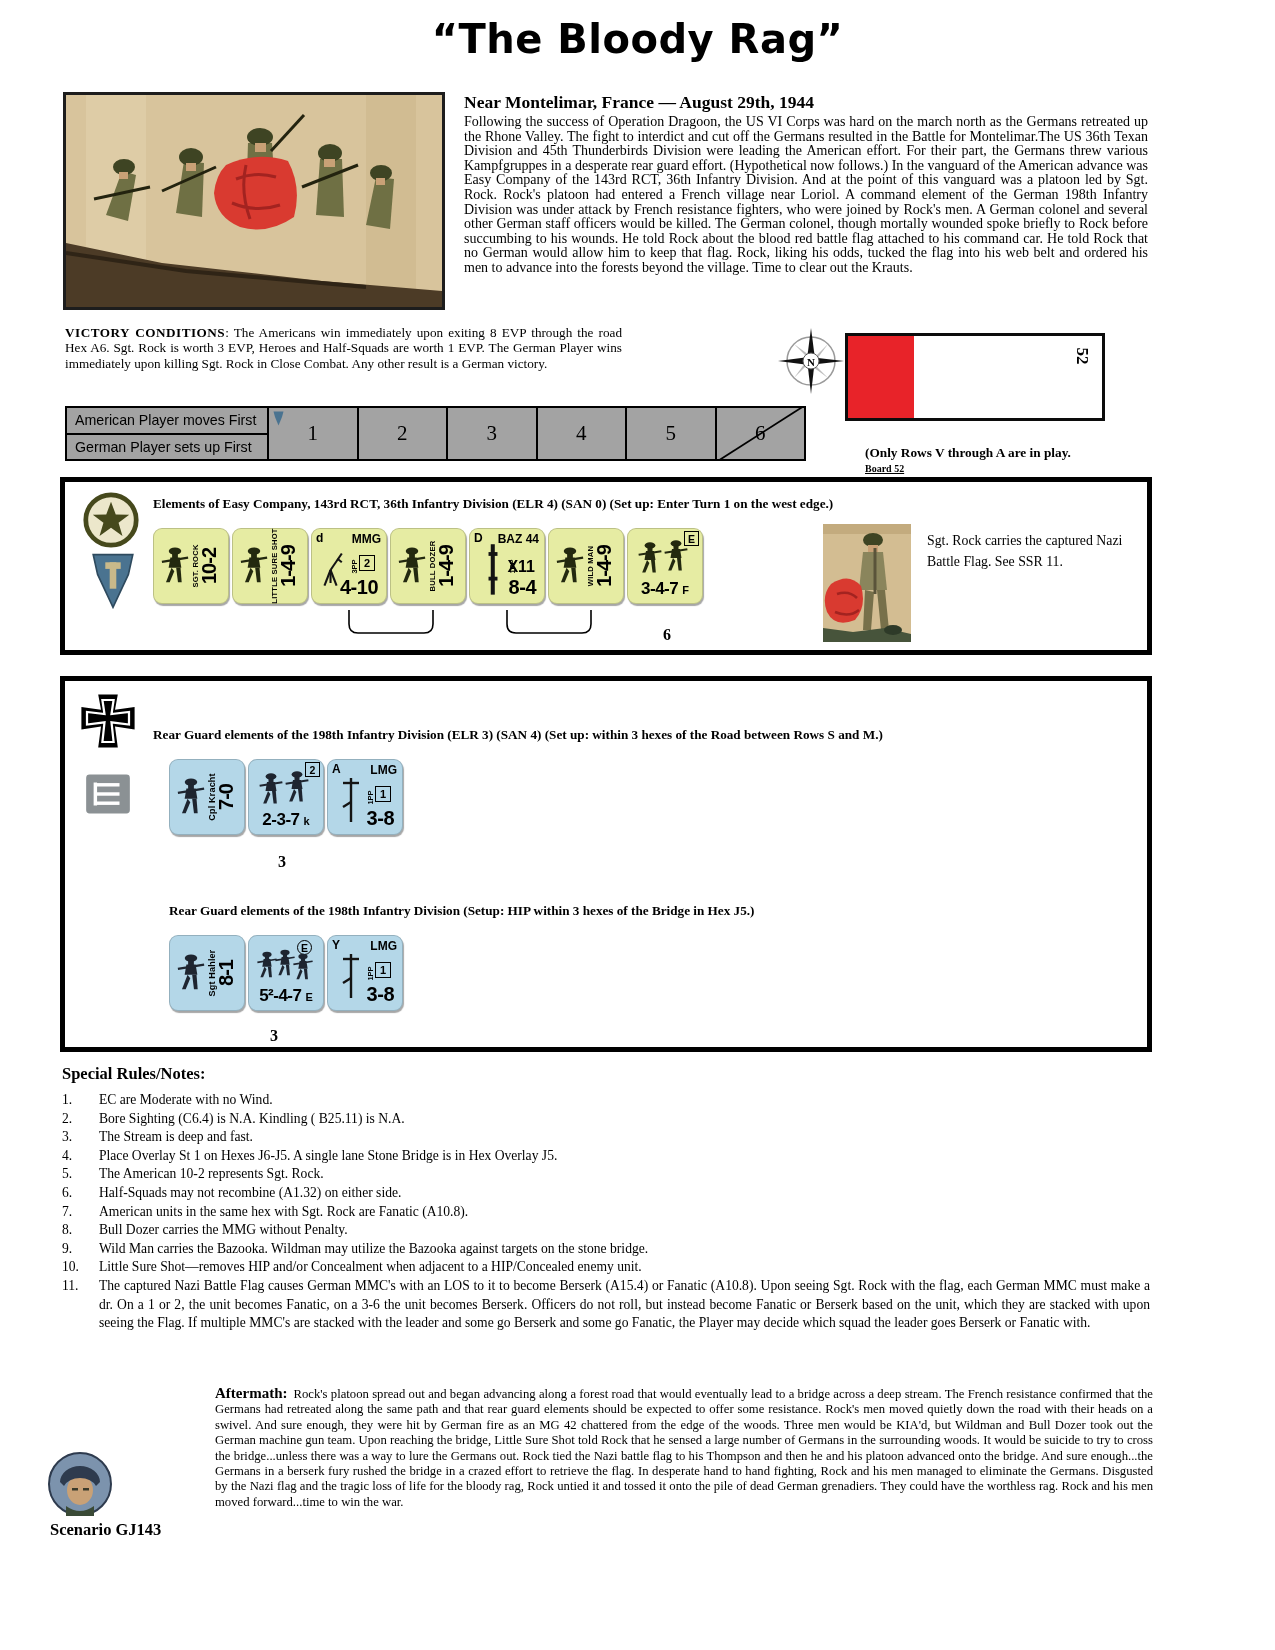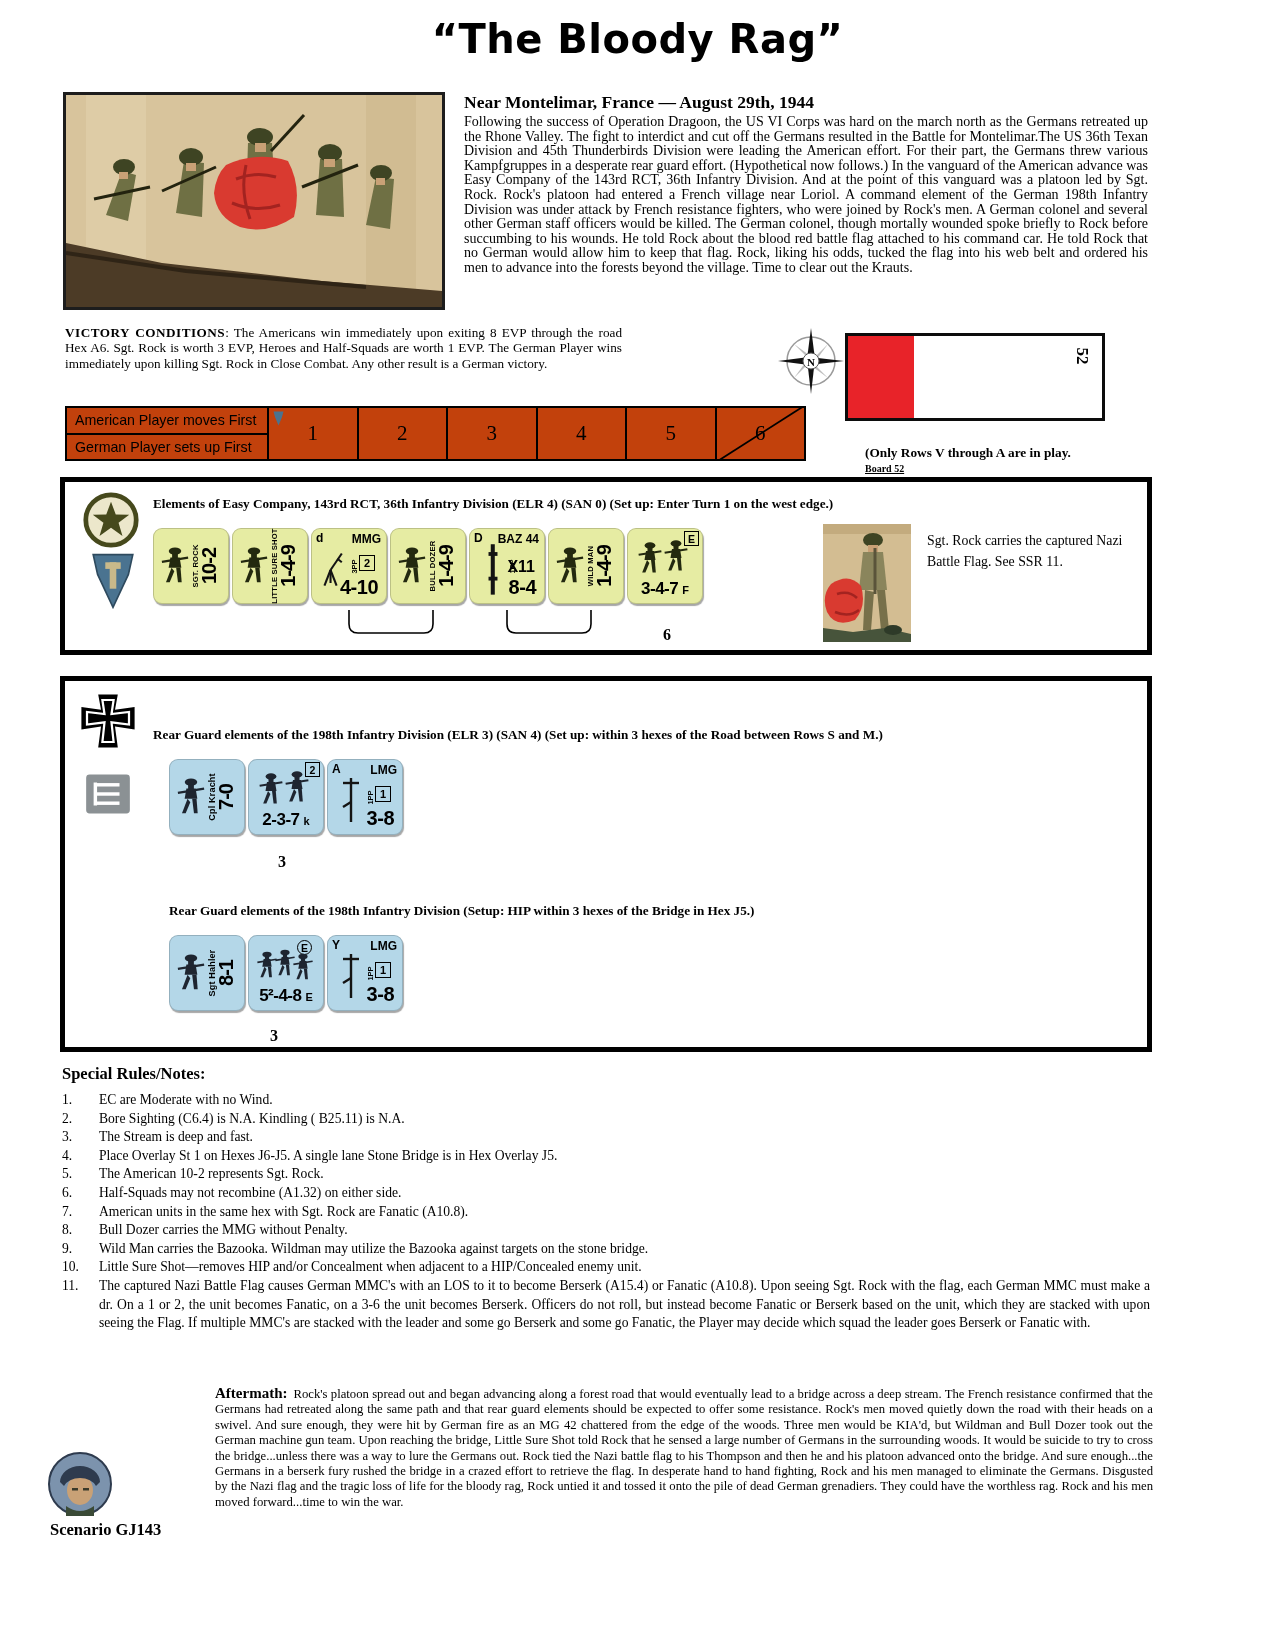--- a/index.html
+++ b/index.html
@@ -25,21 +25,21 @@
   .compass{position:absolute;left:776px;top:326px;width:70px;height:70px;}
 
   
   .board{position:absolute;left:845px;top:333px;width:260px;height:88px;border:3px solid #0c0c0c;box-sizing:border-box;background:#fff;}
   .board .red{position:absolute;left:0;top:0;width:66px;height:100%;background:#e82329;}
   .board .num{position:absolute;right:12px;top:10px;font-weight:bold;font-size:17px;transform:rotate(90deg);}
   .board-label{position:absolute;left:865px;top:427px;font-weight:bold;font-size:10px;text-decoration:underline;margin-top:36px;}
   .board-note{position:absolute;left:865px;top:445px;font-weight:bold;font-size:13.3px;}
 
   
-  .turn-track{position:absolute;left:65px;top:406px;width:741px;height:55px;display:flex;border:2px solid #000;box-sizing:border-box;background:#c2410c;}
+  .turn-track{position:absolute;left:65px;top:406px;width:741px;height:55px;display:flex;border:2px solid #000;box-sizing:border-box;background:#a3a3a3;}
   .tt-labels{width:202px;display:flex;flex-direction:column;border-right:2px solid #000;box-sizing:border-box;font-family:"Liberation Sans",sans-serif;}
   .tt-label{flex:1;display:flex;align-items:center;padding-left:8px;font-size:14.2px;}
   .tt-label.first{border-bottom:2px solid #000;}
   .tt-cells{flex:1;display:flex;}
   .tt-cell{flex:1;border-right:2px solid #000;position:relative;display:flex;align-items:center;justify-content:center;
            font-size:21px;overflow:hidden;}
   .tt-cell:last-child{border-right:none;}
   .tt-cell .mini-patch{position:absolute;left:4px;top:3px;width:11px;height:15px;}
   .tt-cell .strike{position:absolute;left:0;top:0;width:100%;height:100%;}
 
@@ -431,21 +431,21 @@
           </div>
       </div>
 
       <div class="counter ge">
         <span class="sq-box circle">E</span>
         <svg class="sq-men" viewBox="0 0 60 46" fill="#1e2530">
           <use href="#sold" x="0" y="6" width="22" height="34"></use>
             <use href="#sold" x="18" y="4" width="22" height="34"></use>
             <use href="#sold" x="36" y="8" width="22" height="34"></use>
         </svg>
-        <div class="sq-val"><span>5²-4-8</span><span class="sq-suffix">E</span></div>
+        <div class="sq-val"><span>5²-4-7</span><span class="sq-suffix">E</span></div>
       </div>
 
       <div class="counter ge">
         <span class="wcorner">Y</span>
         <span class="wtitle">LMG</span>
         <svg class="wicon vert-gun" viewBox="0 0 20 50">
             <use href="#lmggun"></use>
           </svg>
         <span class="wpp">1PP</span>
         <span class="wbox">1</span>

